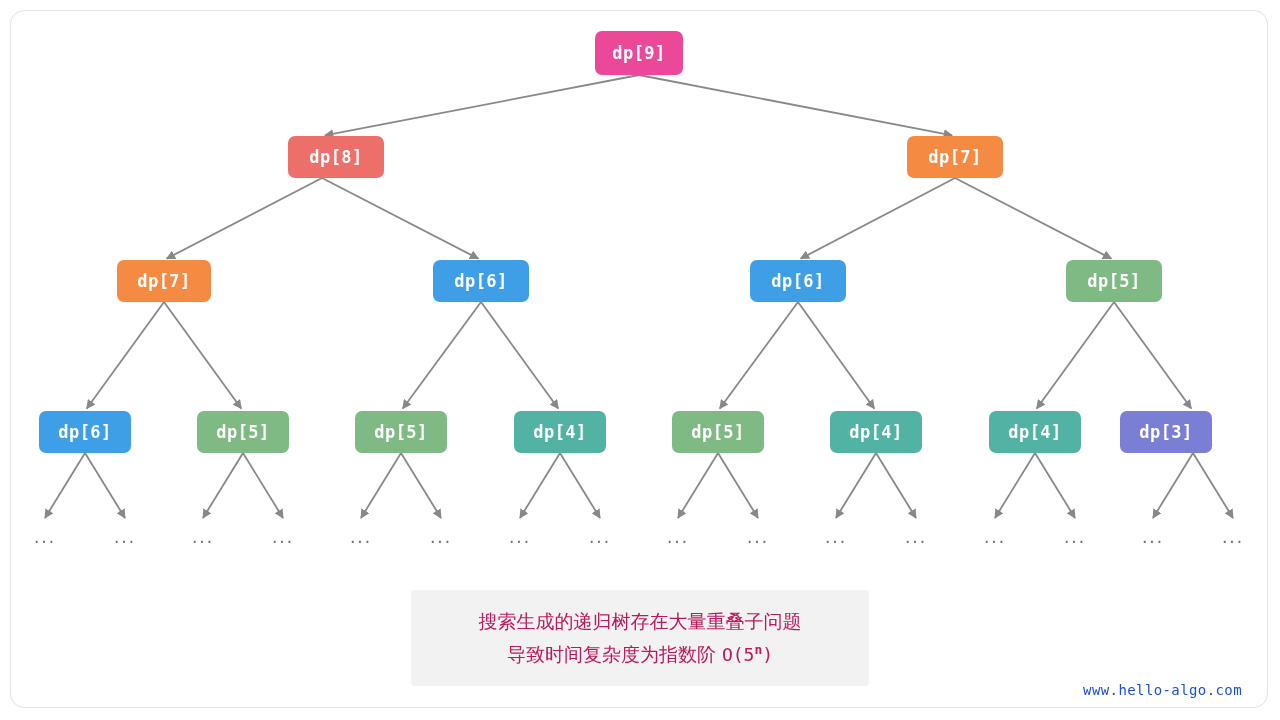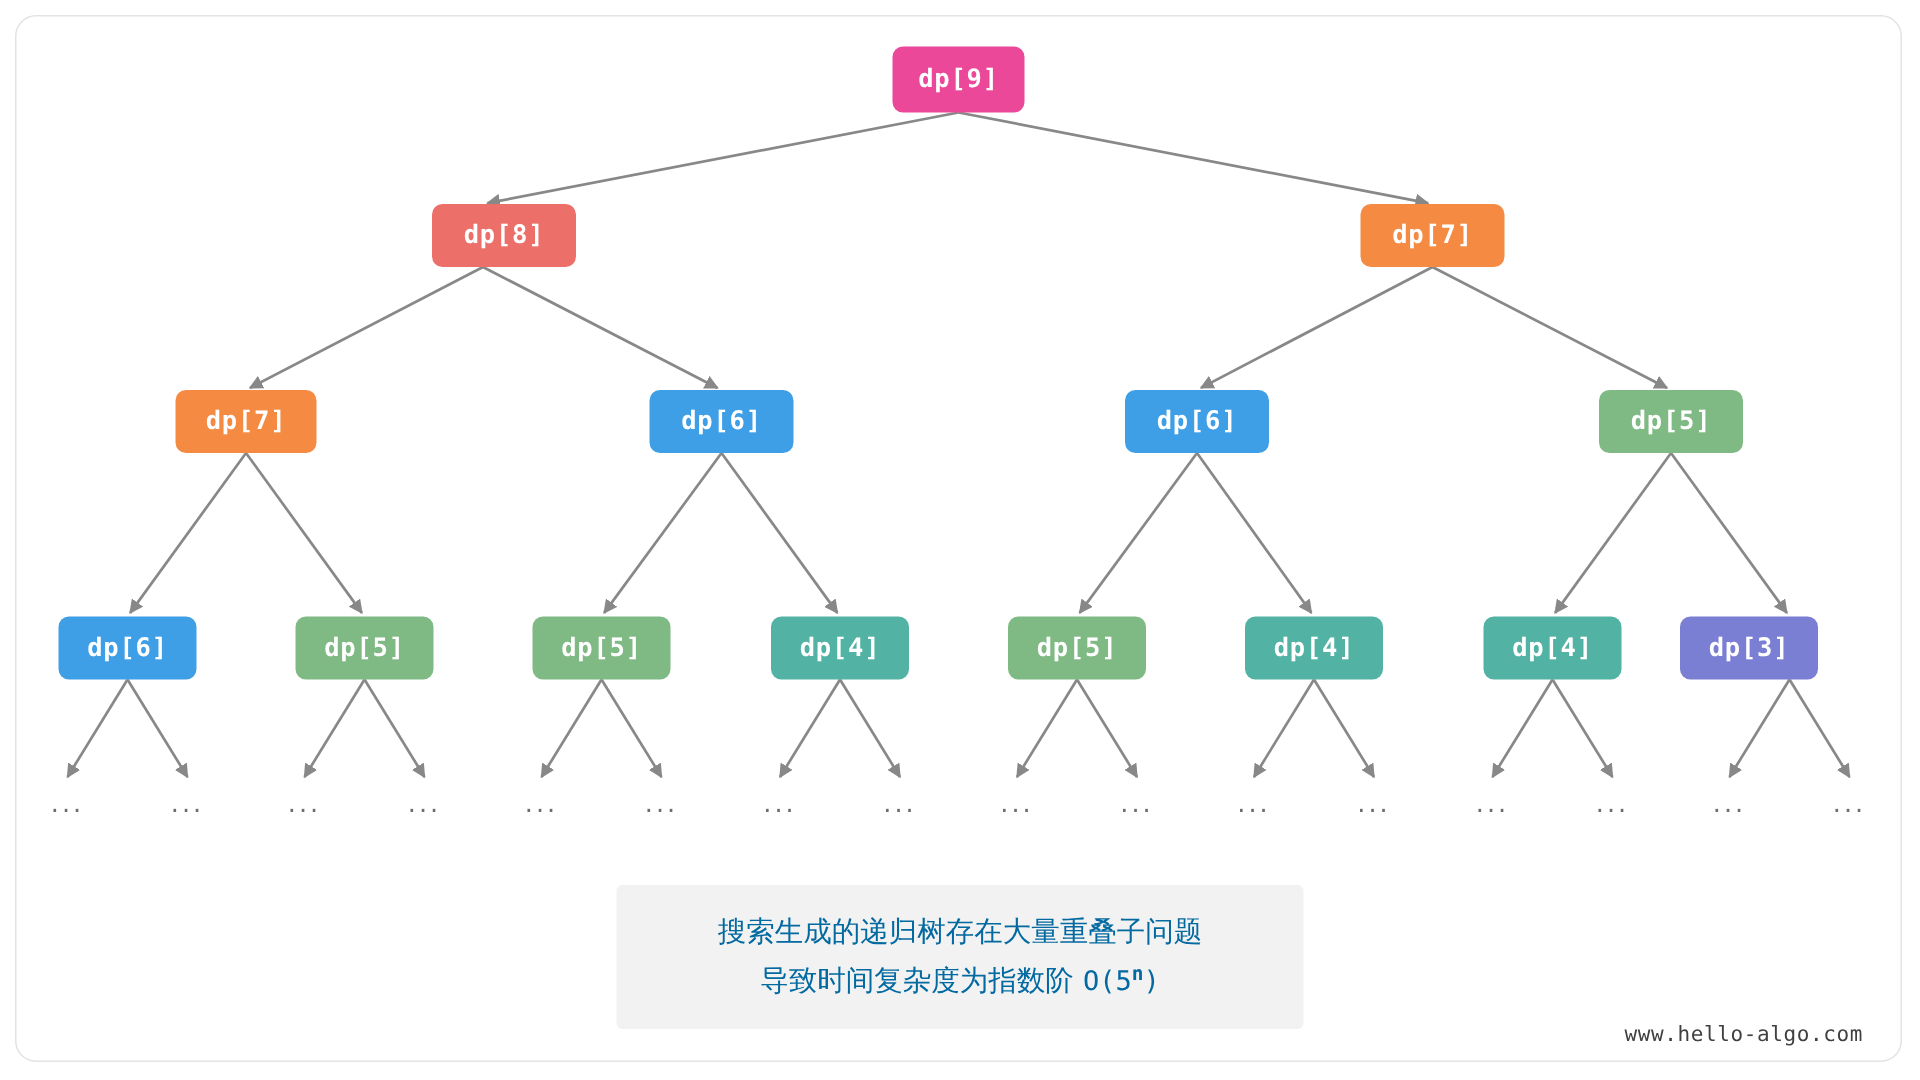--- a/index.html
+++ b/index.html
@@ -66,39 +66,39 @@
     height: 96px;
     background: #f2f2f2;
     border-radius: 4px;
     display: flex;
     flex-direction: column;
     align-items: center;
     justify-content: center;
     gap: 9px;
   }
   .caption-line {
-    color: #0369a1;
+    color: #be185d;
     font-family: "DejaVu Sans", sans-serif;
     font-size: 19px;
     white-space: pre;
     line-height: 1.2;
   }
   .caption-line .mono {
     font-family: "DejaVu Sans Mono", monospace;
     font-size: 18px;
   }
   .caption-line sup {
     font-size: 0.72em;
     font-weight: bold;
   }
   .watermark {
     position: absolute;
     right: 38px;
     bottom: 22px;
-    color: #404040;
+    color: #1d4ed8;
     font-family: "DejaVu Sans Mono", monospace;
     font-size: 14px;
     letter-spacing: 0.4px;
   }
 </style>
 </head>
 <body>
 
 <div id="canvas">
   <div class="frame"></div>

